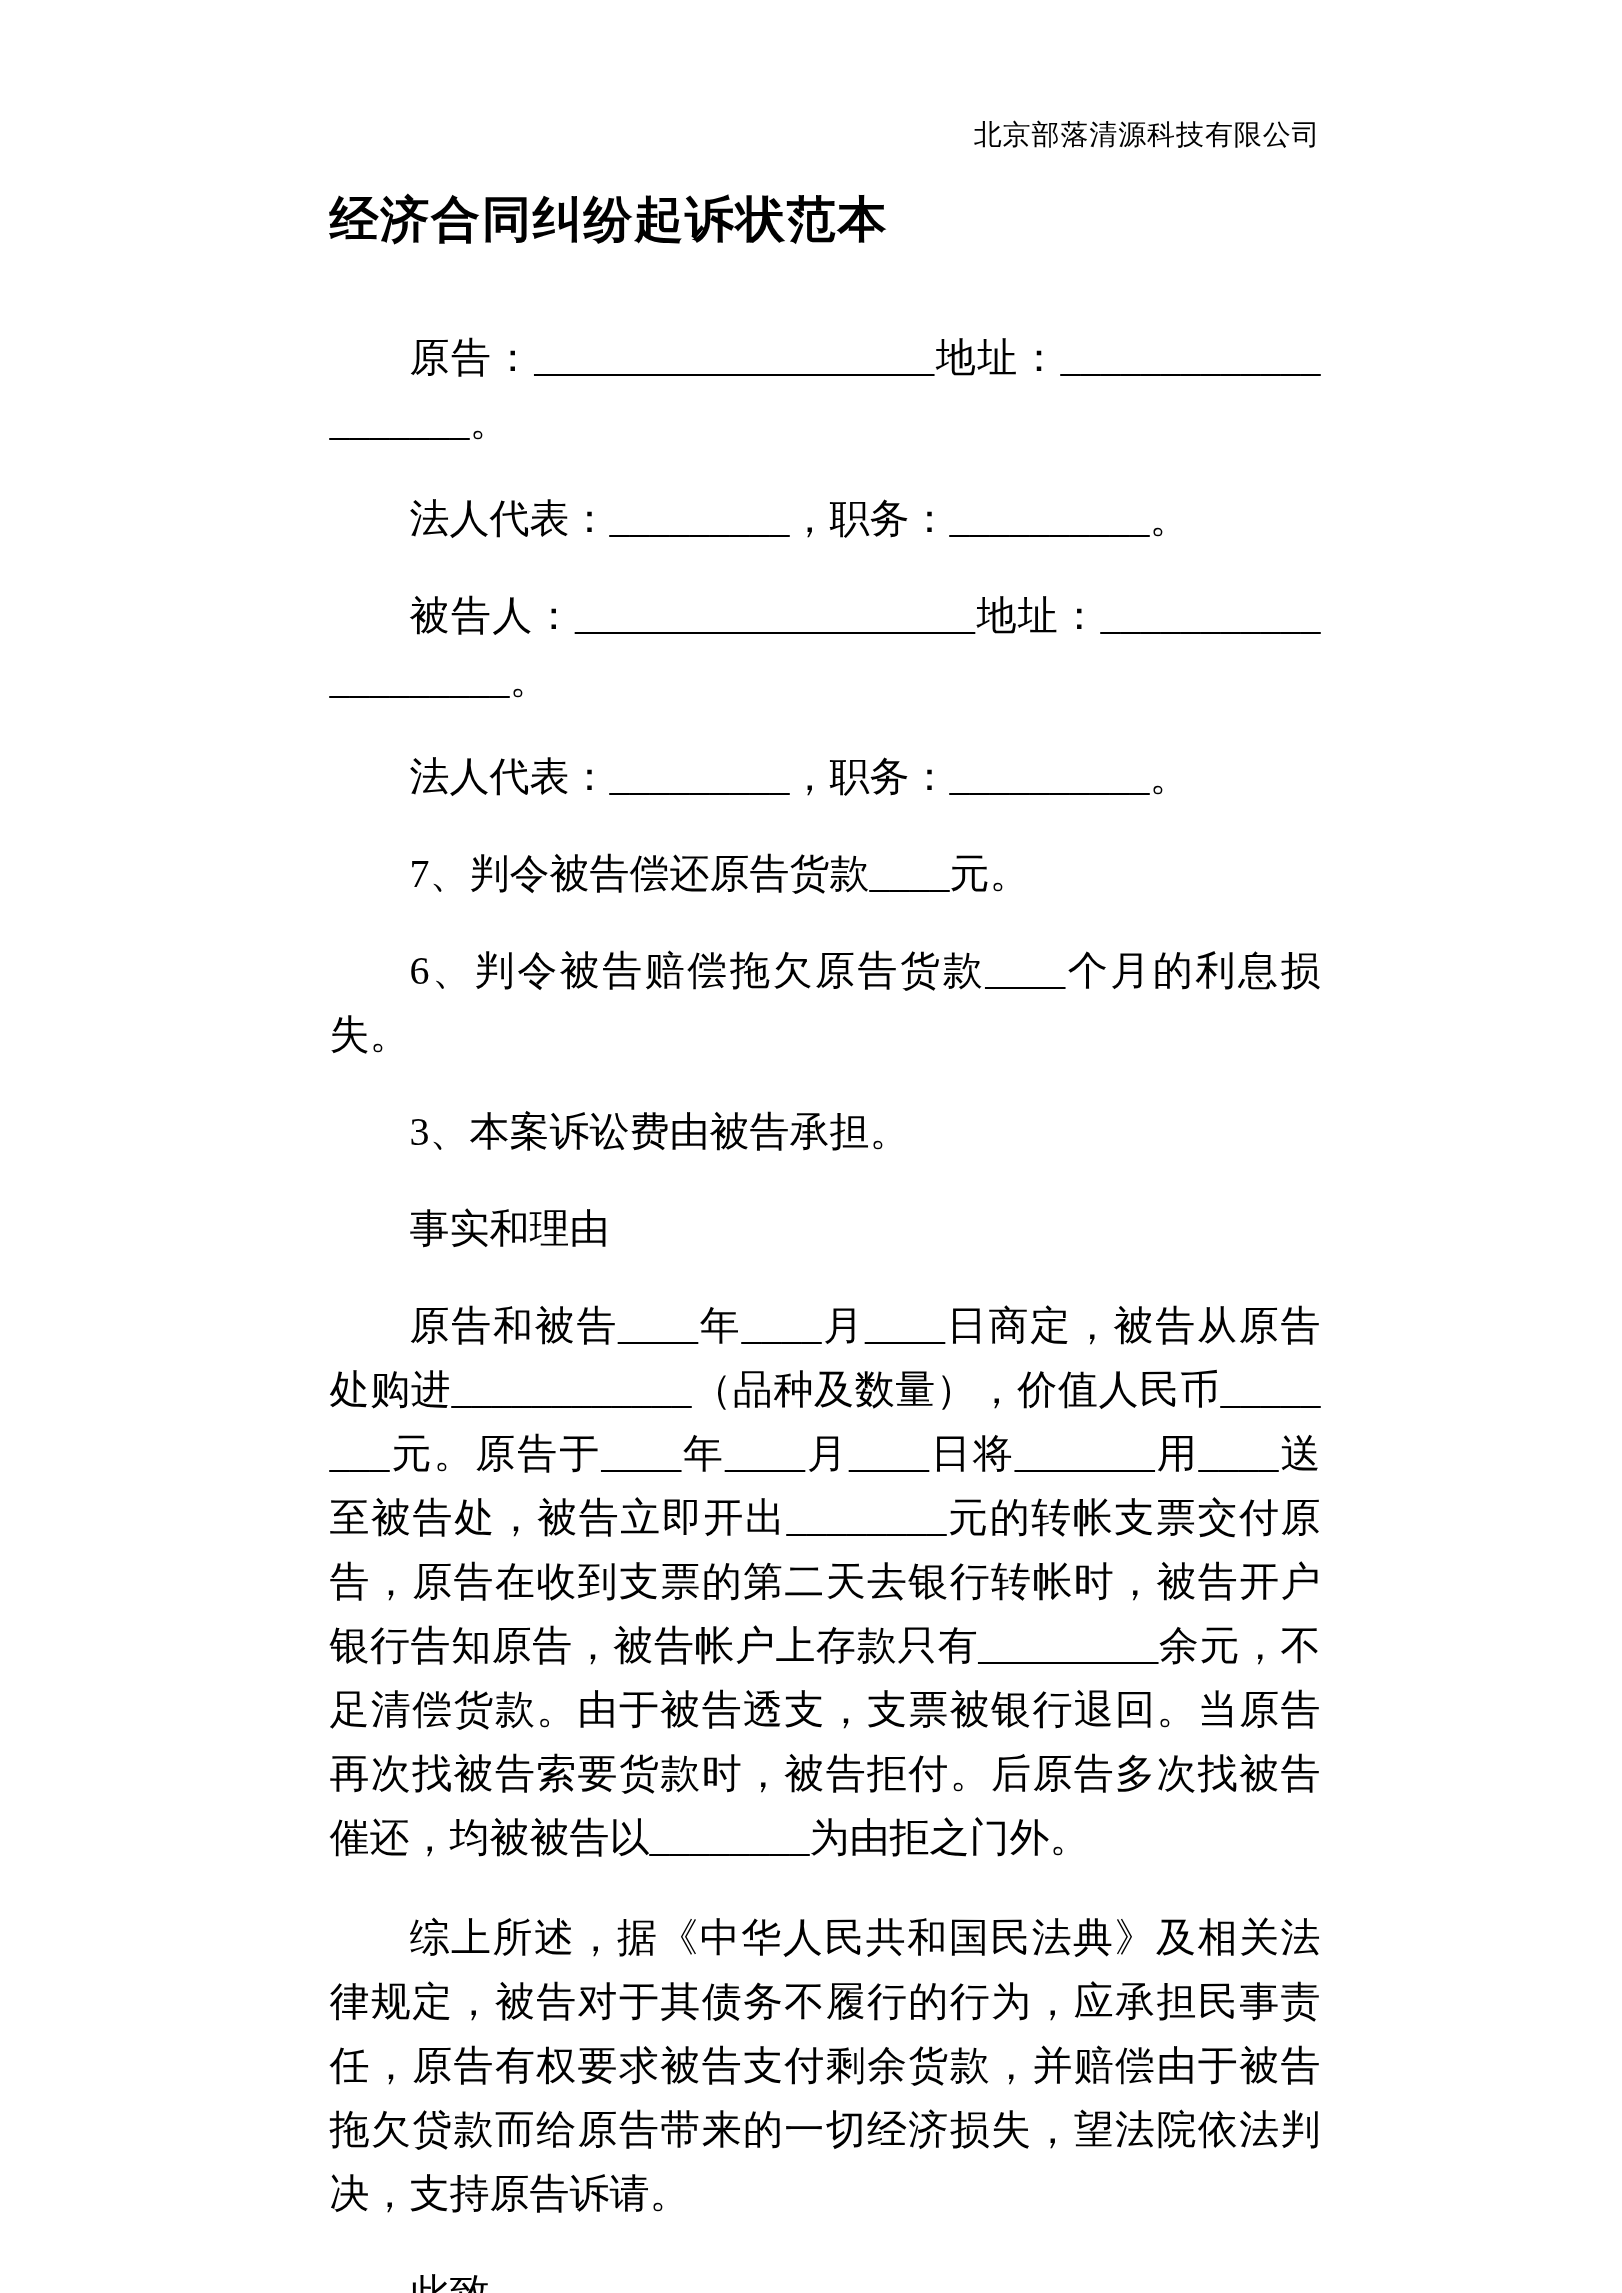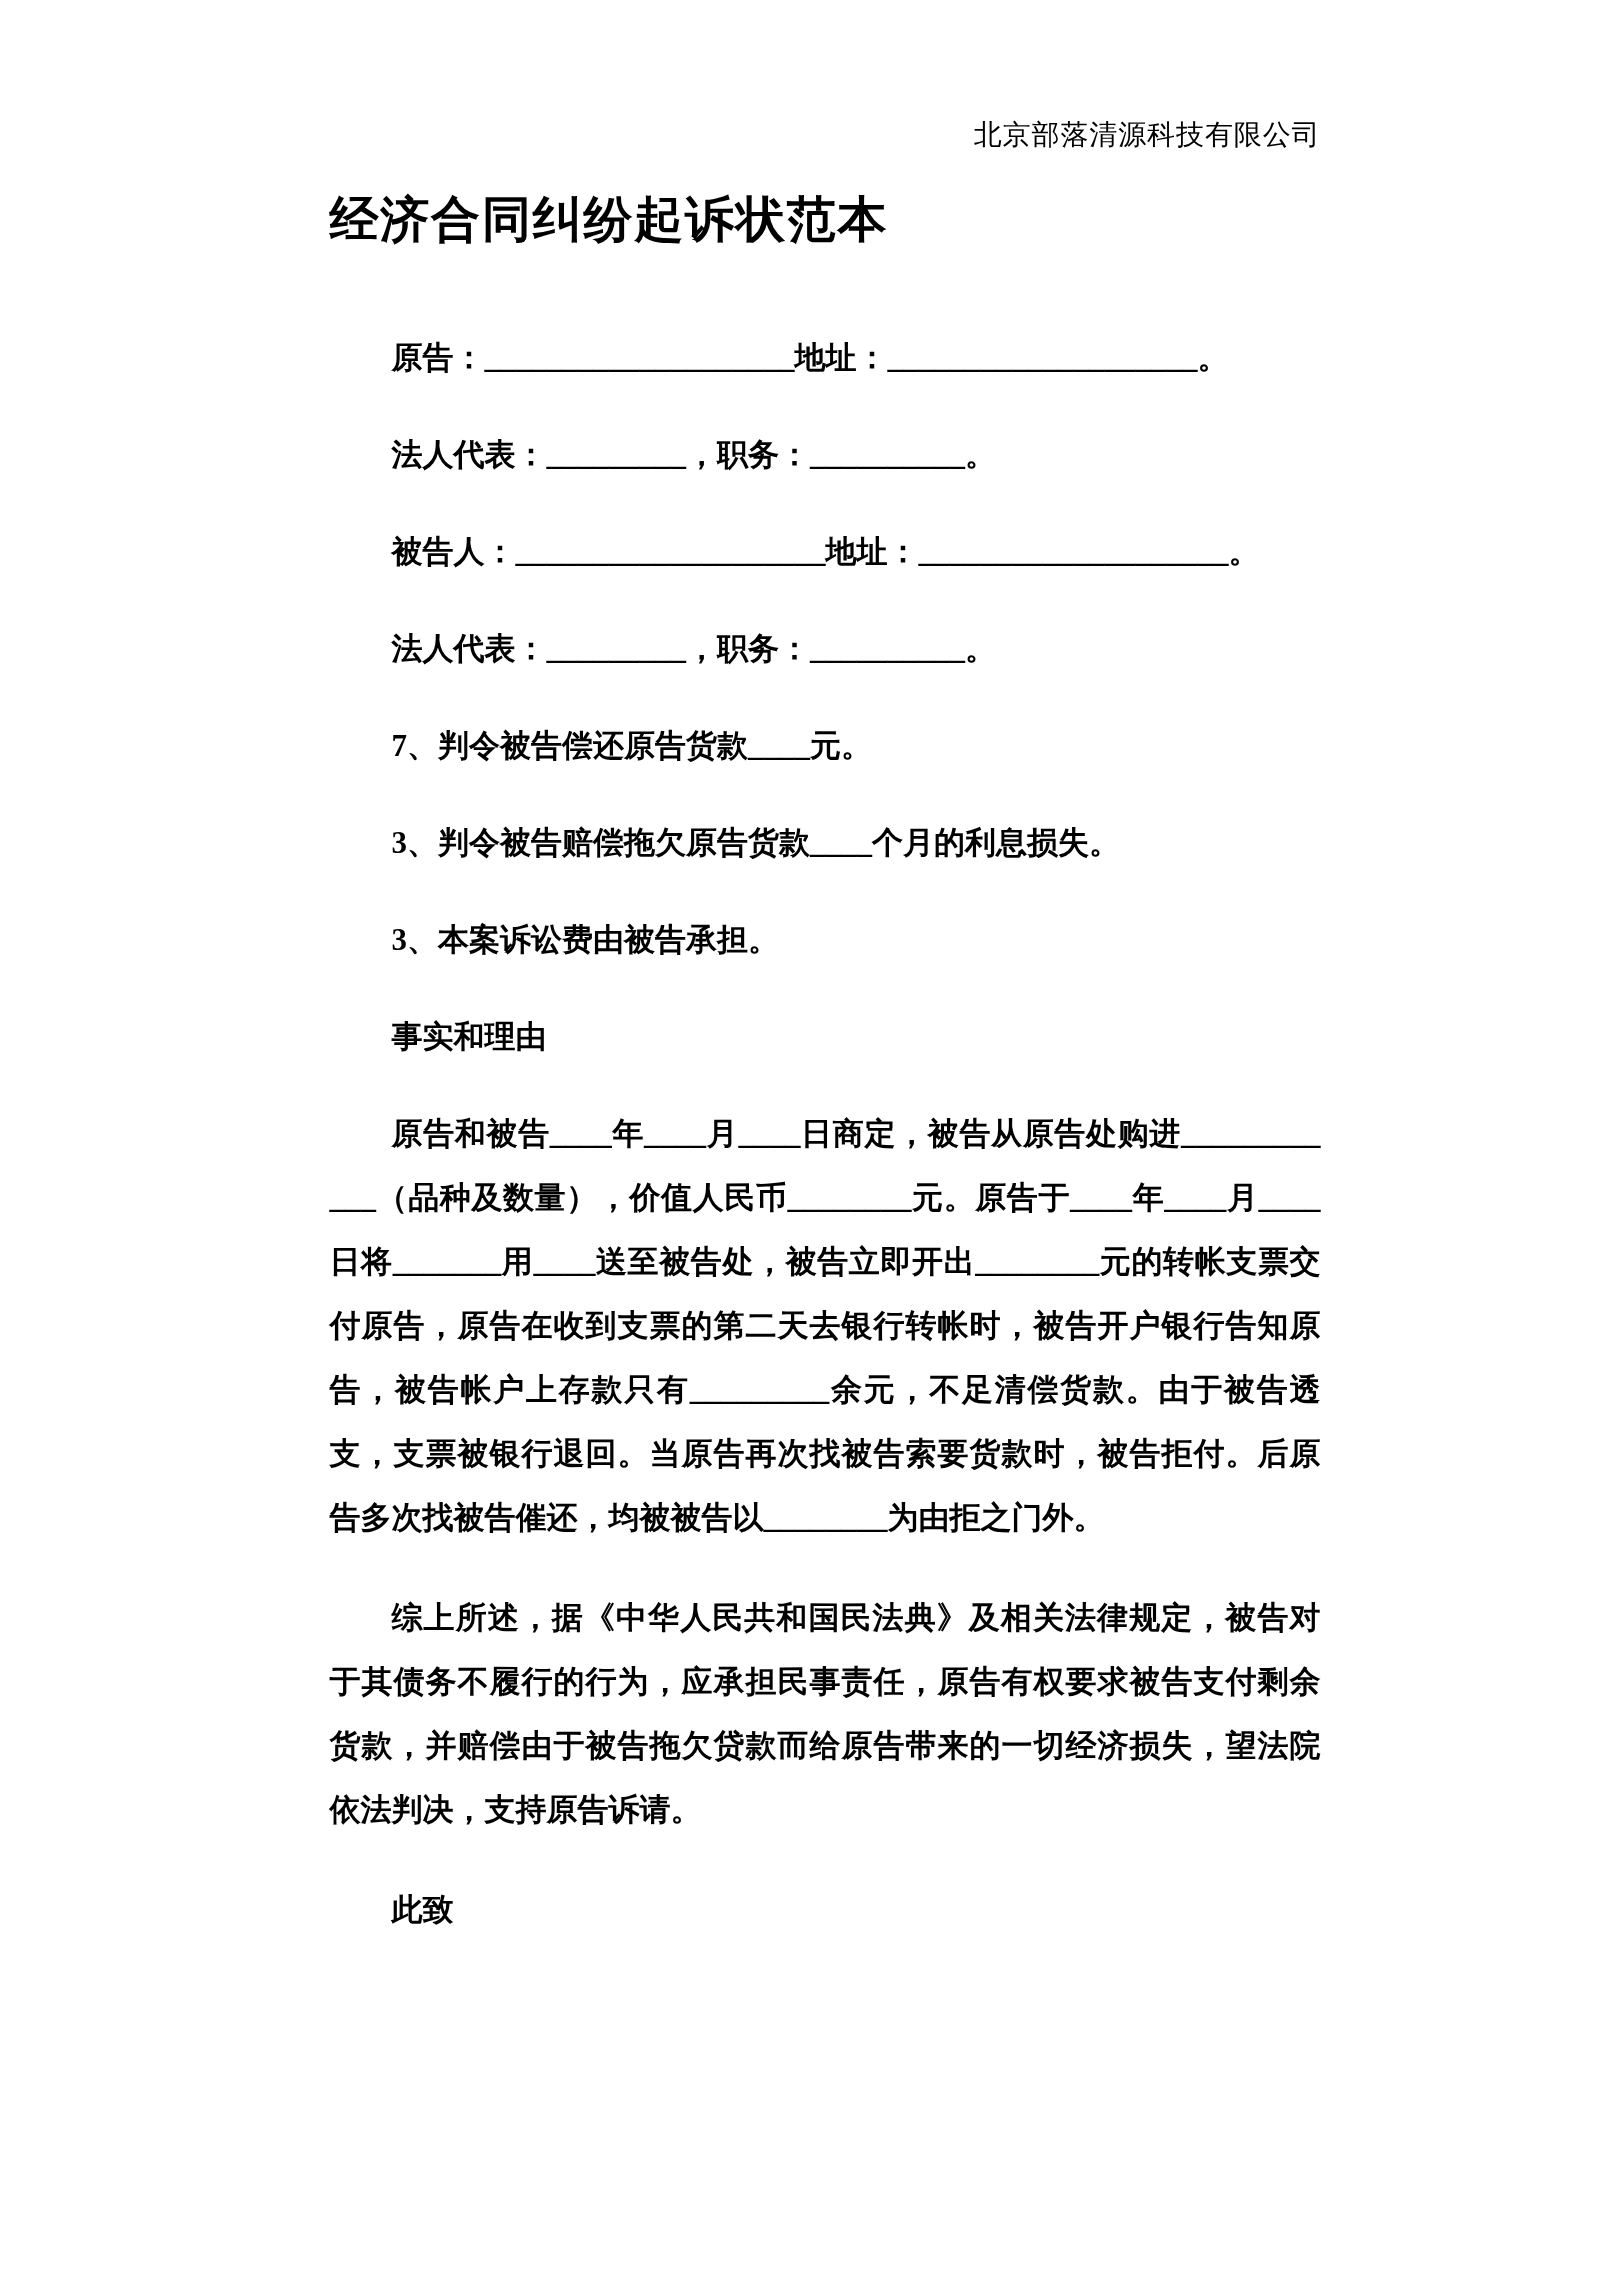--- a/index.html
+++ b/index.html
@@ -23,27 +23,26 @@
     margin-bottom: 33px;
   }
   .doc-title {
     text-align: left;
     font-size: 49px;
     font-weight: bold;
     letter-spacing: 1.8px;
     margin: 25.5px 0 73px 0;
   }
   .para {
-    font-size: 31px;
+    font-size: 40px;
     line-height: 64px;
     text-indent: 2em;
     text-align: justify;
     margin-bottom: 33px;
     word-break: break-all;
-    font-weight: bold;
   }
   .para.block {
     margin-bottom: 36px;
   }
 </style>
 </head>
 <body>
 
 <div class="page">
 
@@ -55,21 +54,21 @@
 
   <p class="para">法人代表：_________，职务：__________。</p>
 
   <p class="para">被告人：____________________地址：____________________。</p>
 
   <p class="para">法人代表：_________，职务：__________。</p>
 
 
   <p class="para">7、判令被告偿还原告货款____元。</p>
 
-  <p class="para">3、判令被告赔偿拖欠原告货款____个月的利息损失。</p>
+  <p class="para">6、判令被告赔偿拖欠原告货款____个月的利息损失。</p>
 
   <p class="para">3、本案诉讼费由被告承担。</p>
 
   <p class="para">事实和理由</p>
 
   <p class="para block">原告和被告____年____月____日商定，被告从原告处购进____________（品种及数量），价值人民币________元。原告于____年____月____日将_______用____送至被告处，被告立即开出________元的转帐支票交付原告，原告在收到支票的第二天去银行转帐时，被告开户银行告知原告，被告帐户上存款只有_________余元，不足清偿货款。由于被告透支，支票被银行退回。当原告再次找被告索要货款时，被告拒付。后原告多次找被告催还，均被被告以________为由拒之门外。</p>
 
   <p class="para block">综上所述，据《中华人民共和国民法典》及相关法律规定，被告对于其债务不履行的行为，应承担民事责任，原告有权要求被告支付剩余货款，并赔偿由于被告拖欠贷款而给原告带来的一切经济损失，望法院依法判决，支持原告诉请。</p>
 
   <p class="para">此致</p>

